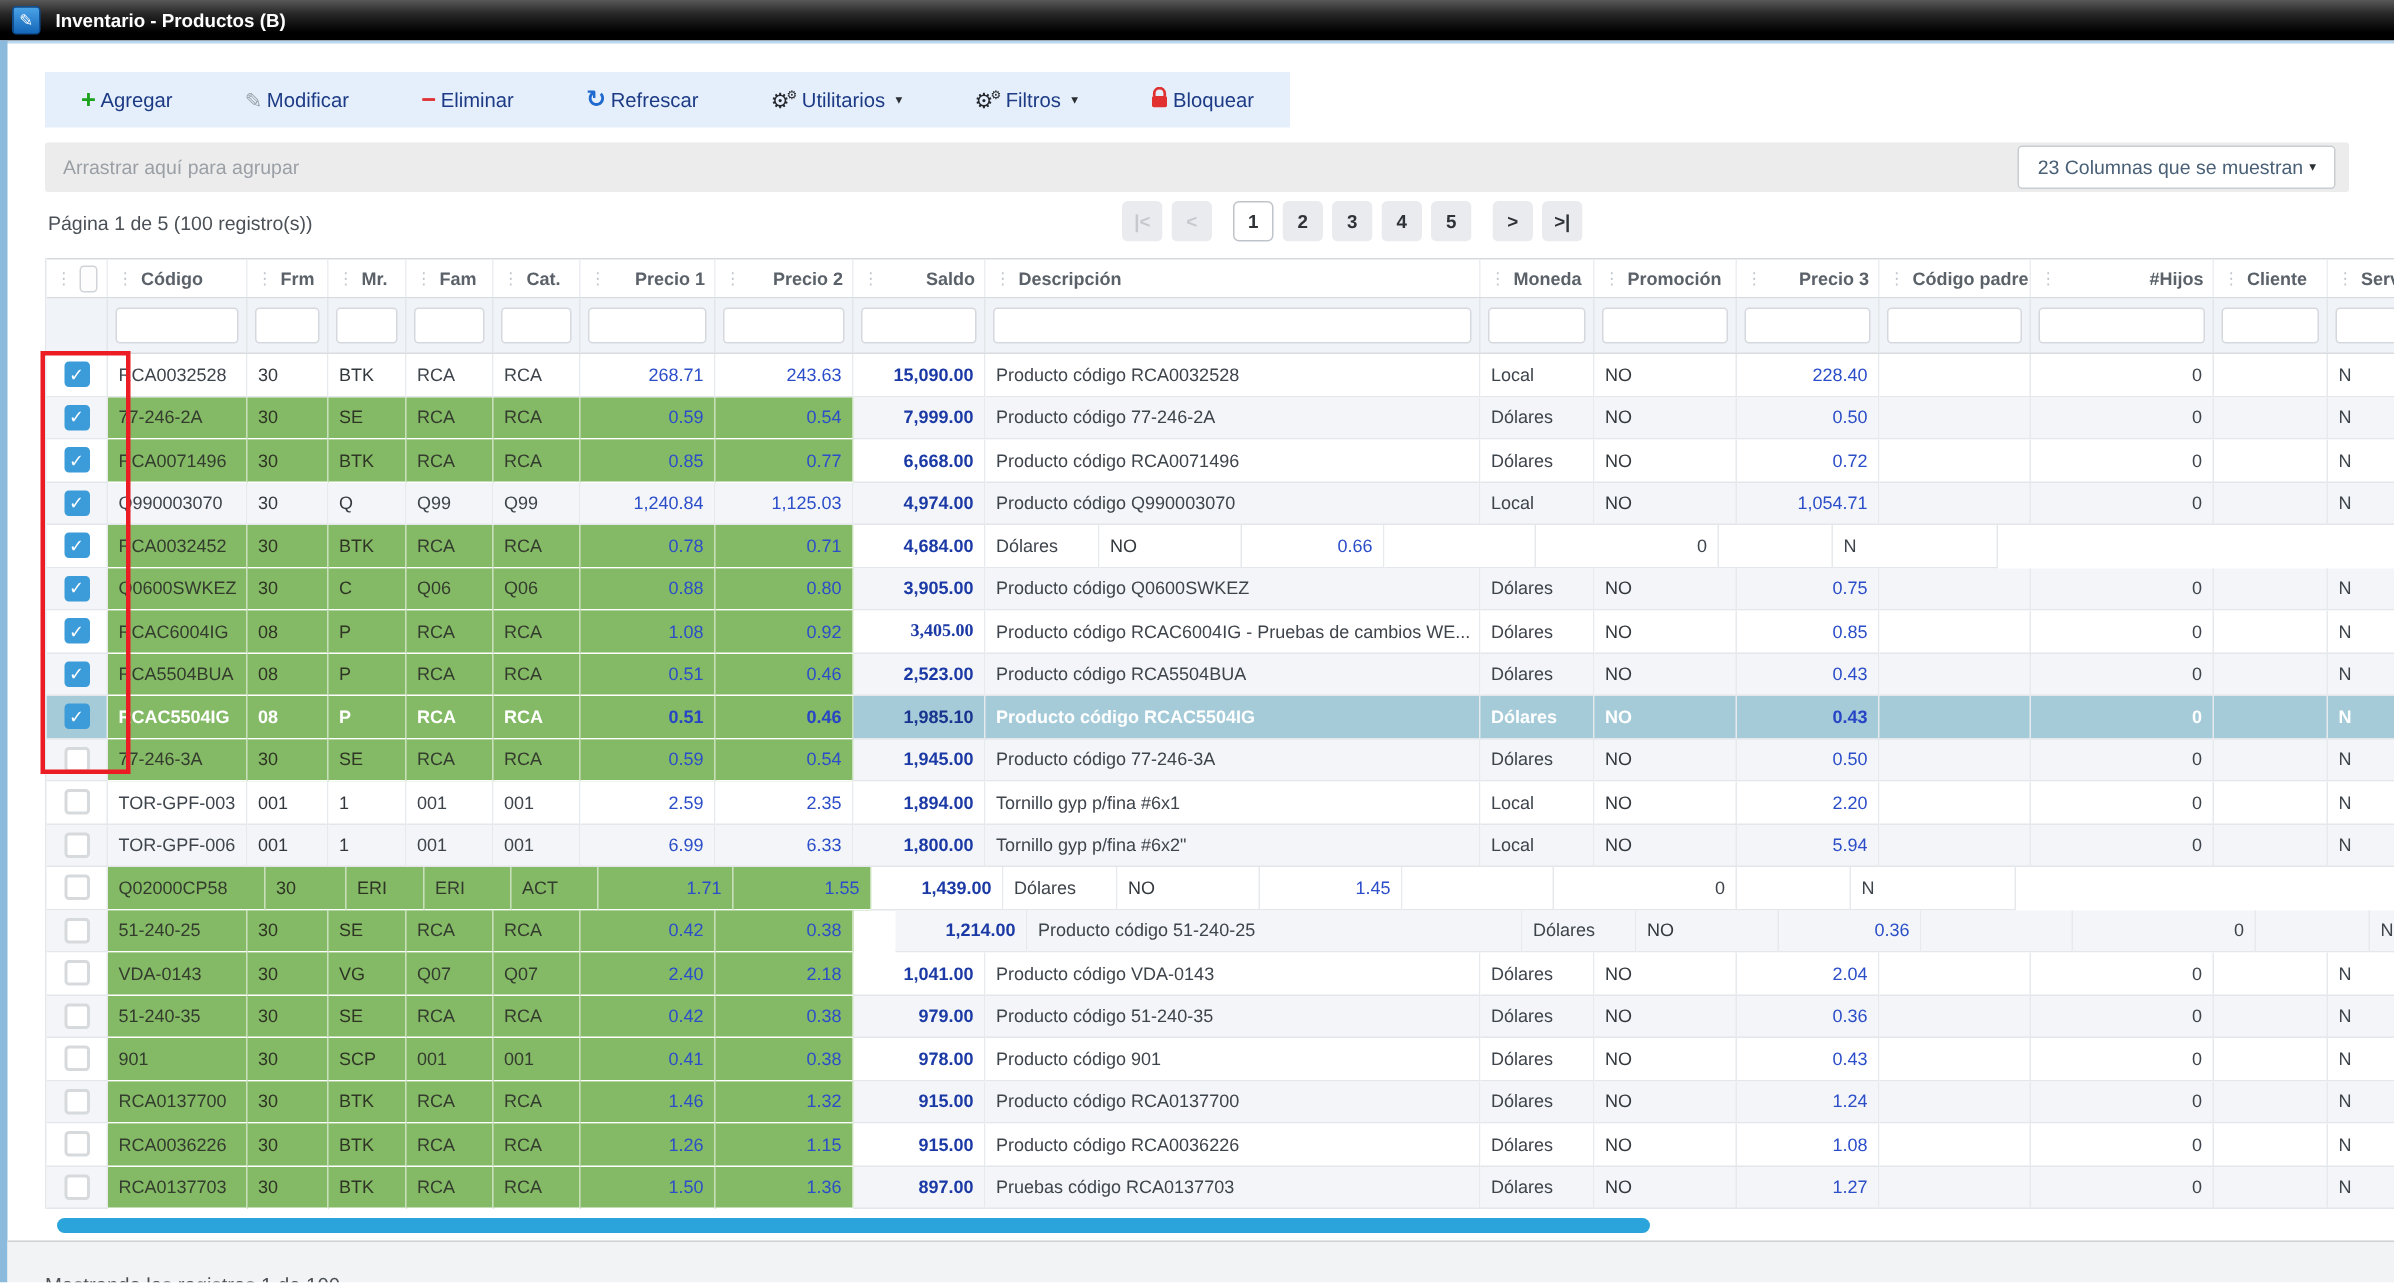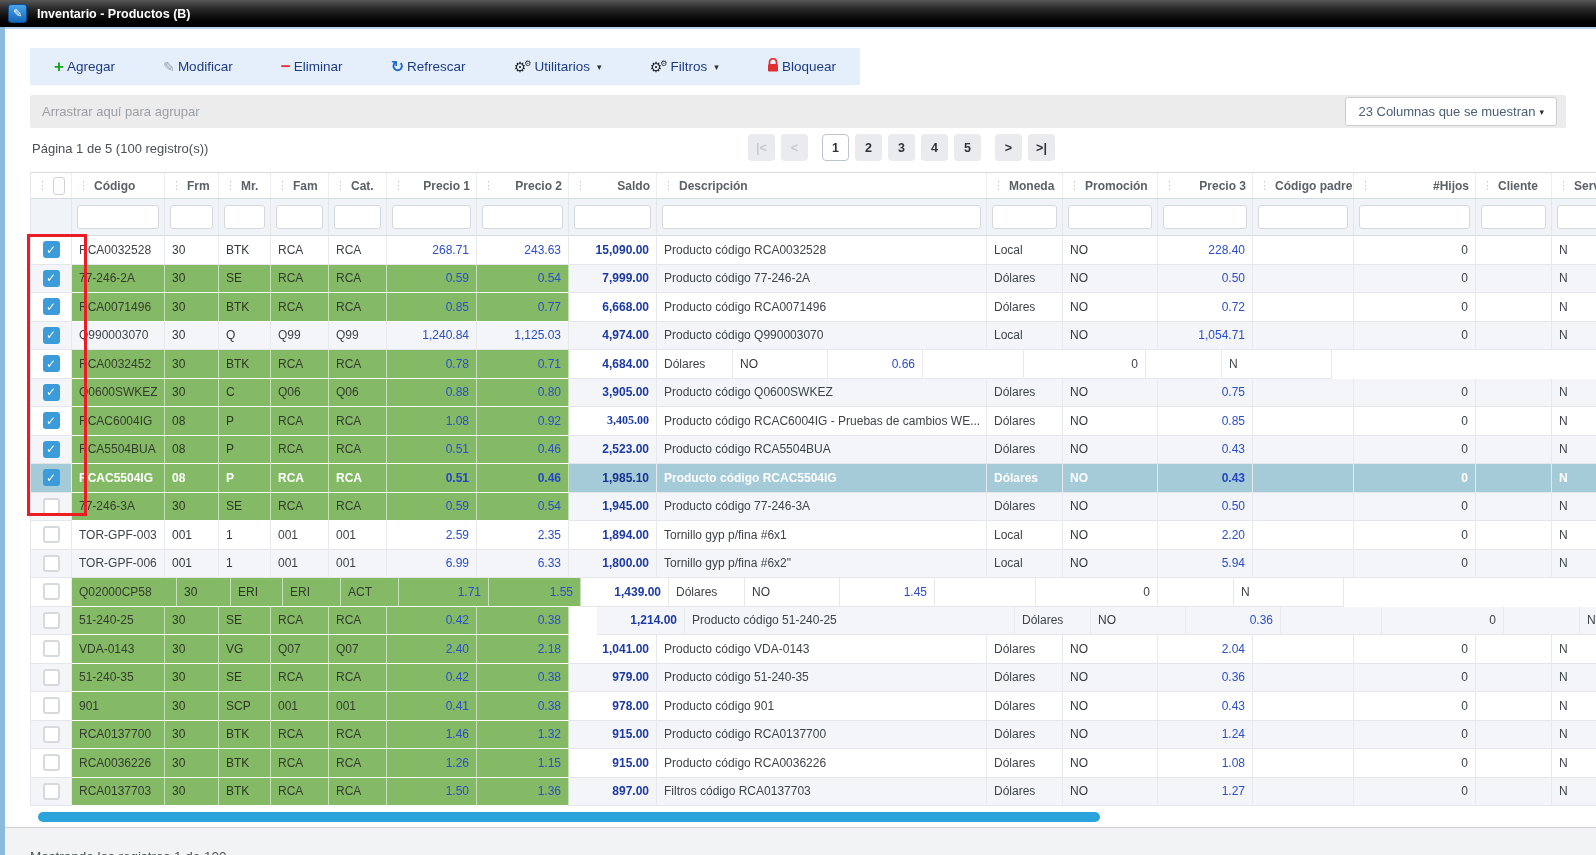--- a/index.html
+++ b/index.html
@@ -649,21 +649,21 @@
           <div class="ckb"></div>
         </div>
         <div class="cell grn" style="width: 93px;">RCA0137703</div>
         <div class="cell grn b" style="width: 54px;">30</div>
         <div class="cell grn b" style="width: 52px;">BTK</div>
         <div class="cell grn" style="width: 58px;">RCA</div>
         <div class="cell grn" style="width: 58px;">RCA</div>
         <div class="cell grn num price" style="width: 90px;">1.50</div>
         <div class="cell grn num price" style="width: 92px;">1.36</div>
         <div class="cell num saldo" style="width: 88px;">897.00</div>
-        <div class="cell" style="width: 330px;">Filtros código RCA0137703</div>
+        <div class="cell" style="width: 330px;">Pruebas código RCA0137703</div>
         <div class="cell" style="width: 76px;">Dólares</div>
         <div class="cell b" style="width: 95px;">NO</div>
         <div class="cell num price" style="width: 95px;">1.27</div>
         <div class="cell" style="width: 101px;"></div>
         <div class="cell num" style="width: 122px;">0</div>
         <div class="cell" style="width: 76px;"></div>
         <div class="cell" style="width: 110px;">N</div>
       </div>
     </div>
   </div>

